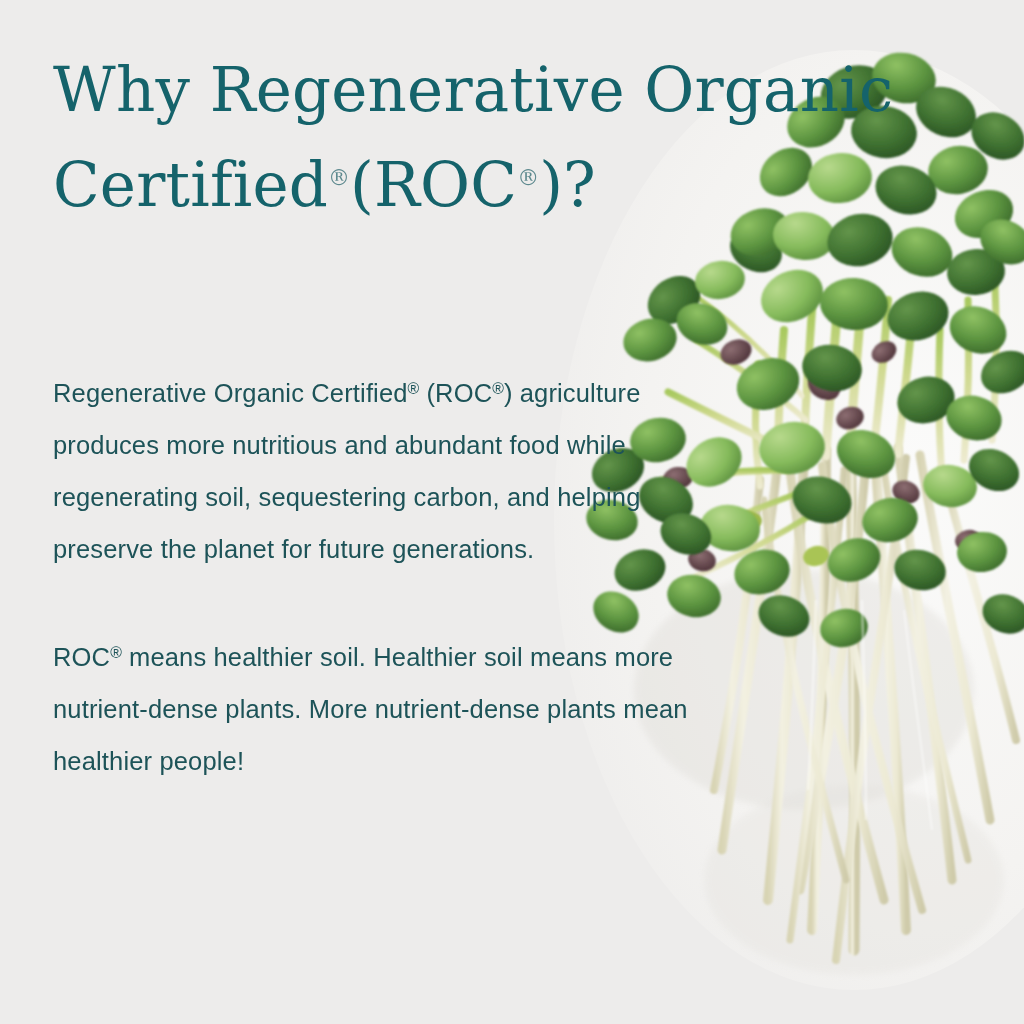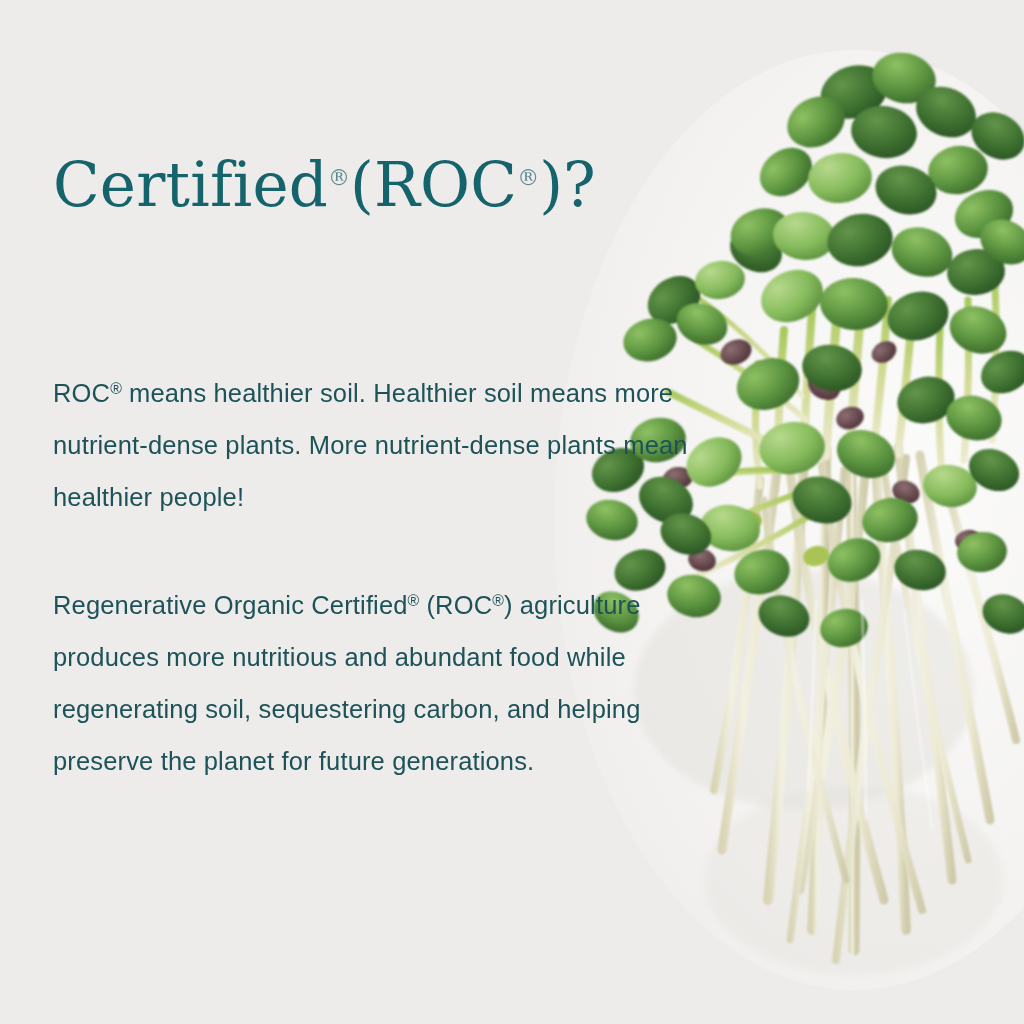--- a/index.html
+++ b/index.html
@@ -271,26 +271,26 @@
         <path d="M262 600 C 260 660, 258 720, 254 790" stroke="#ffffff" stroke-width="2.4" fill="none"></path>
         <path d="M308 600 C 310 670, 312 740, 312 820" stroke="#ffffff" stroke-width="2.4" fill="none"></path>
         <path d="M350 610 C 358 680, 368 750, 378 830" stroke="#ffffff" stroke-width="2" fill="none"></path>
       </g>
     </svg>
   </div>
 
   <div class="content">
 
     <h1 class="headline">
-      <br>
+      <span>Why Regenerative Organic</span><br>
       <span>Certified</span><span class="reg">®</span><span>(ROC</span><span class="reg">®</span><span>)?</span>
     </h1>
 
     <div class="body-block">
 
+      <p class="para"><span>Regenerative Organic Certified</span><span class="reg">®</span><span> (ROC</span><span class="reg">®</span><span>) agriculture produces more nutritious and abundant food while regenerating soil, sequestering carbon, and helping preserve the planet for future generations.</span></p>
+
       <p class="para"><span>ROC</span><span class="reg">®</span><span> means healthier soil. Healthier soil means more nutrient-dense plants. More nutrient-dense plants mean healthier people!</span></p>
-
-      <p class="para"><span>Regenerative Organic Certified</span><span class="reg">®</span><span> (ROC</span><span class="reg">®</span><span>) agriculture produces more nutritious and abundant food while regenerating soil, sequestering carbon, and helping preserve the planet for future generations.</span></p>
 
     </div>
   </div>
 
 </div>
 
 </body></html>

